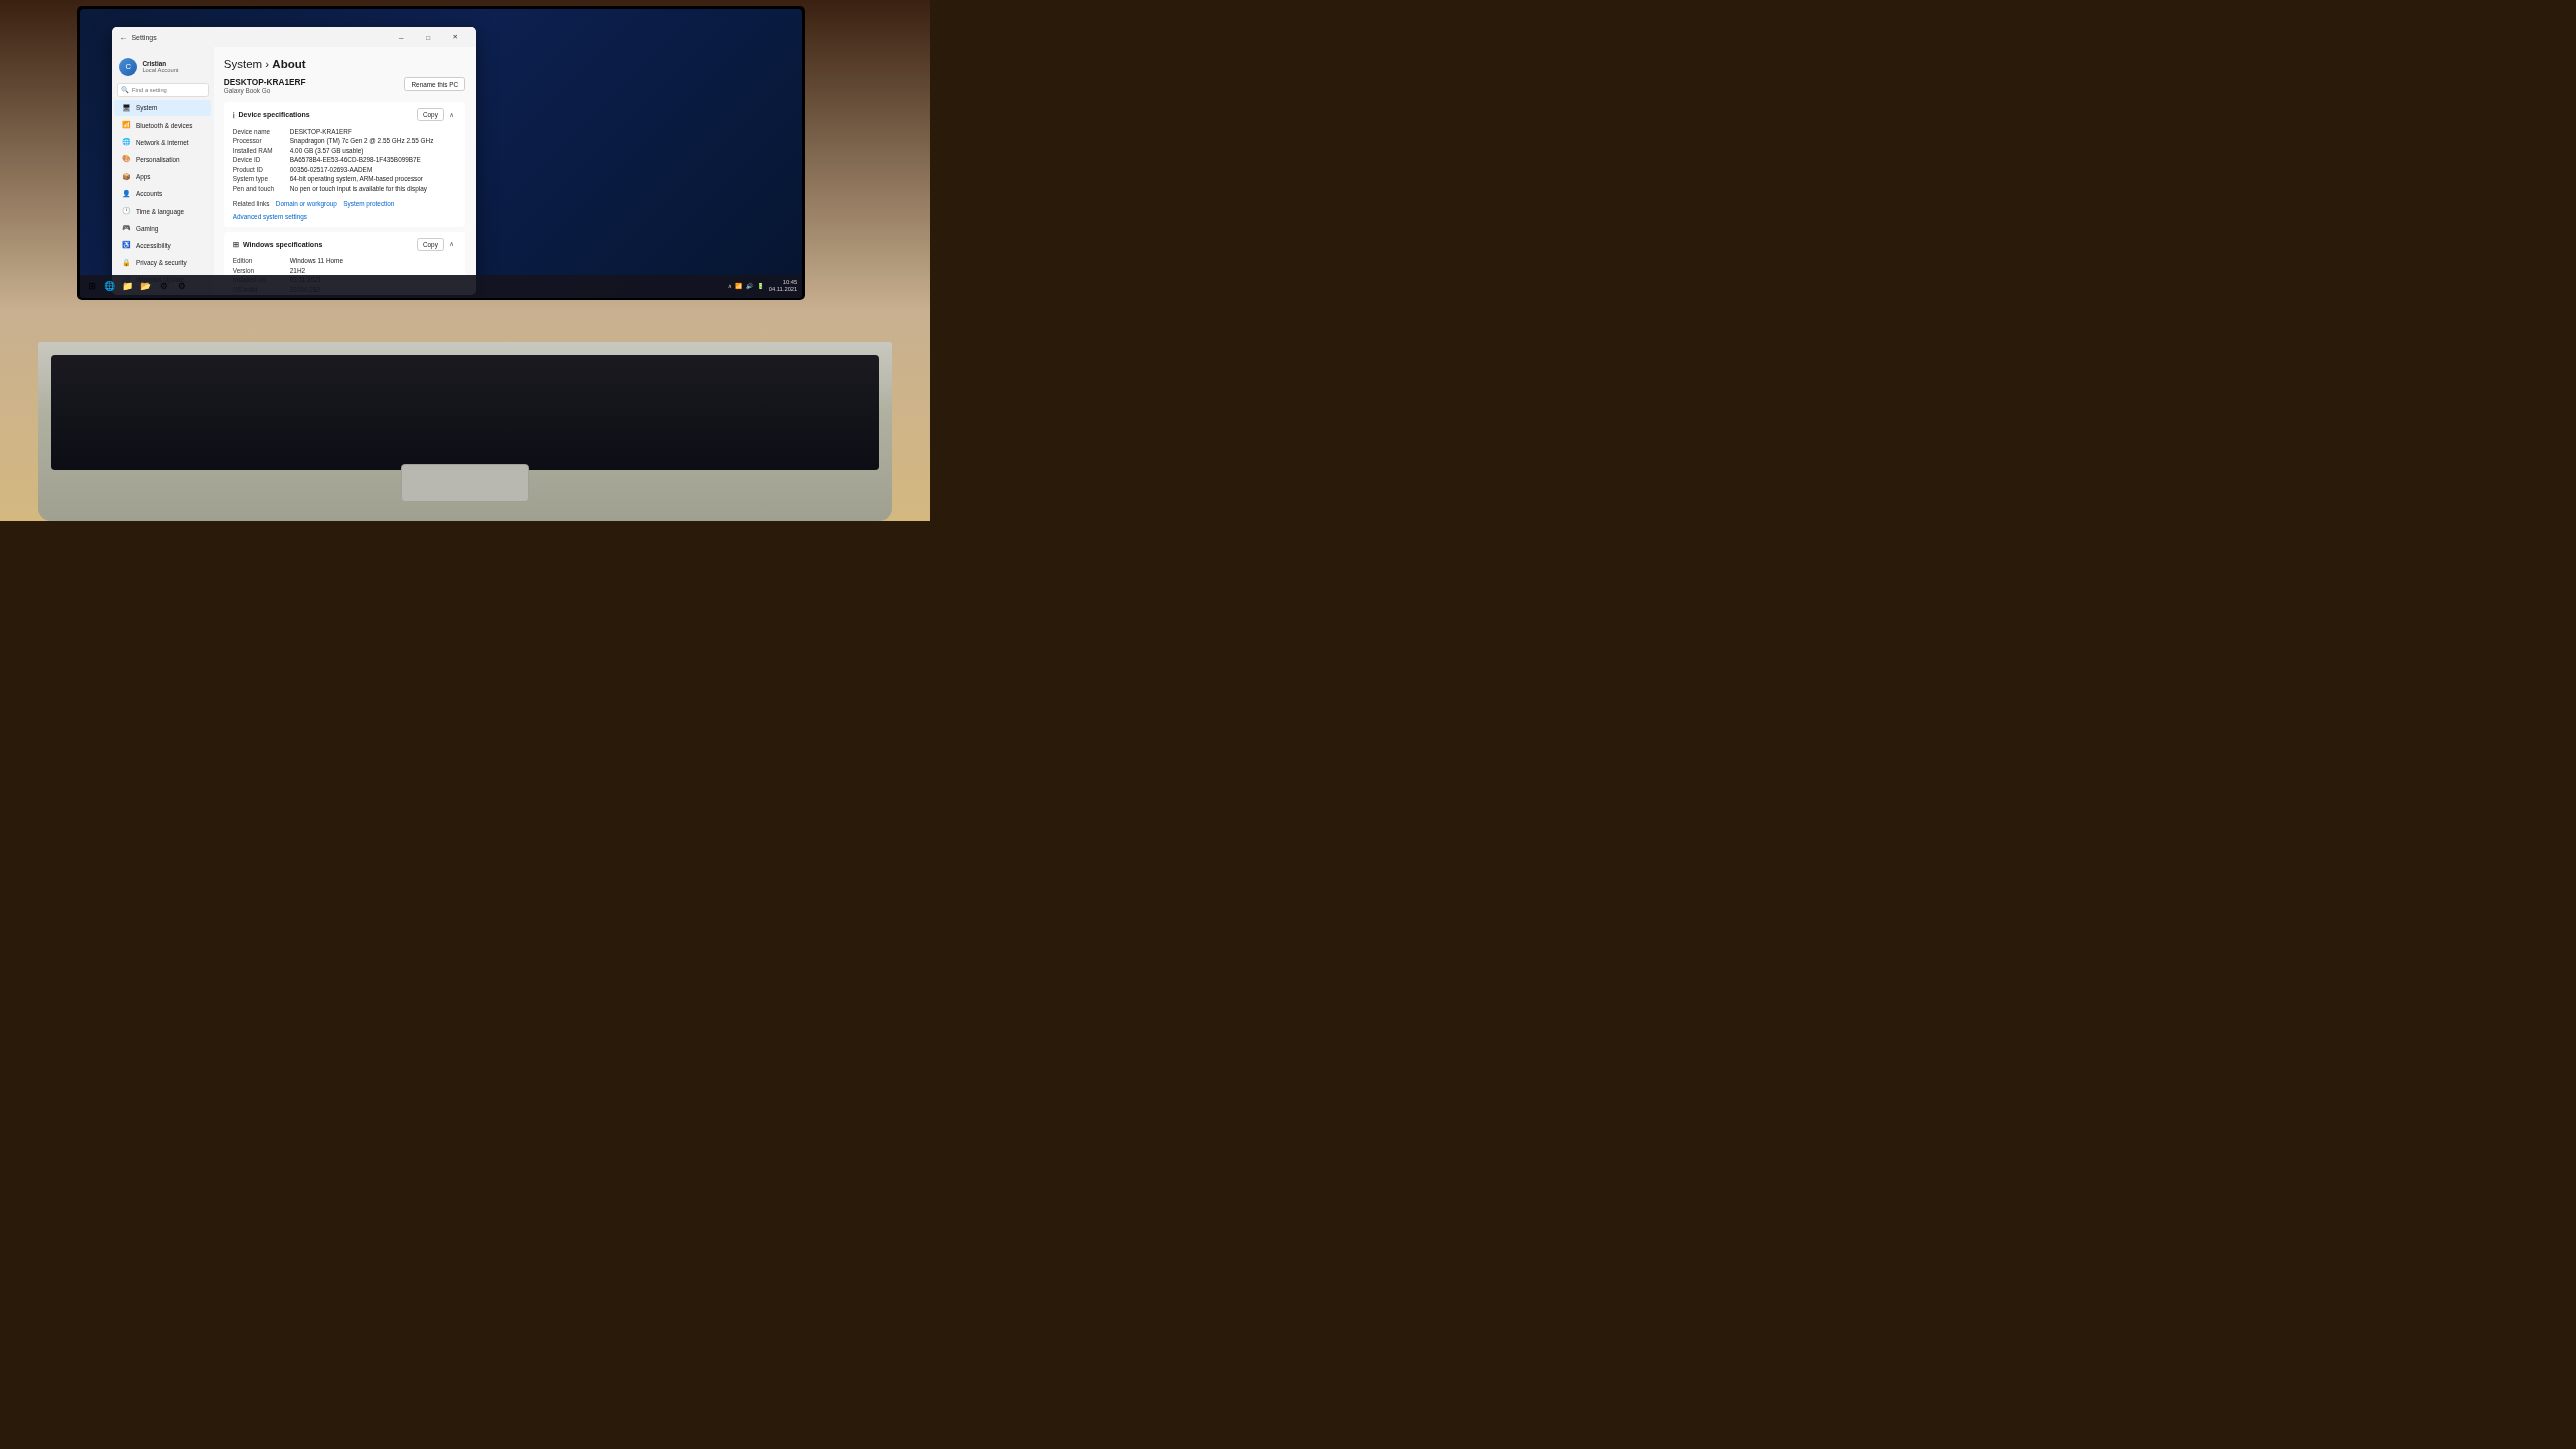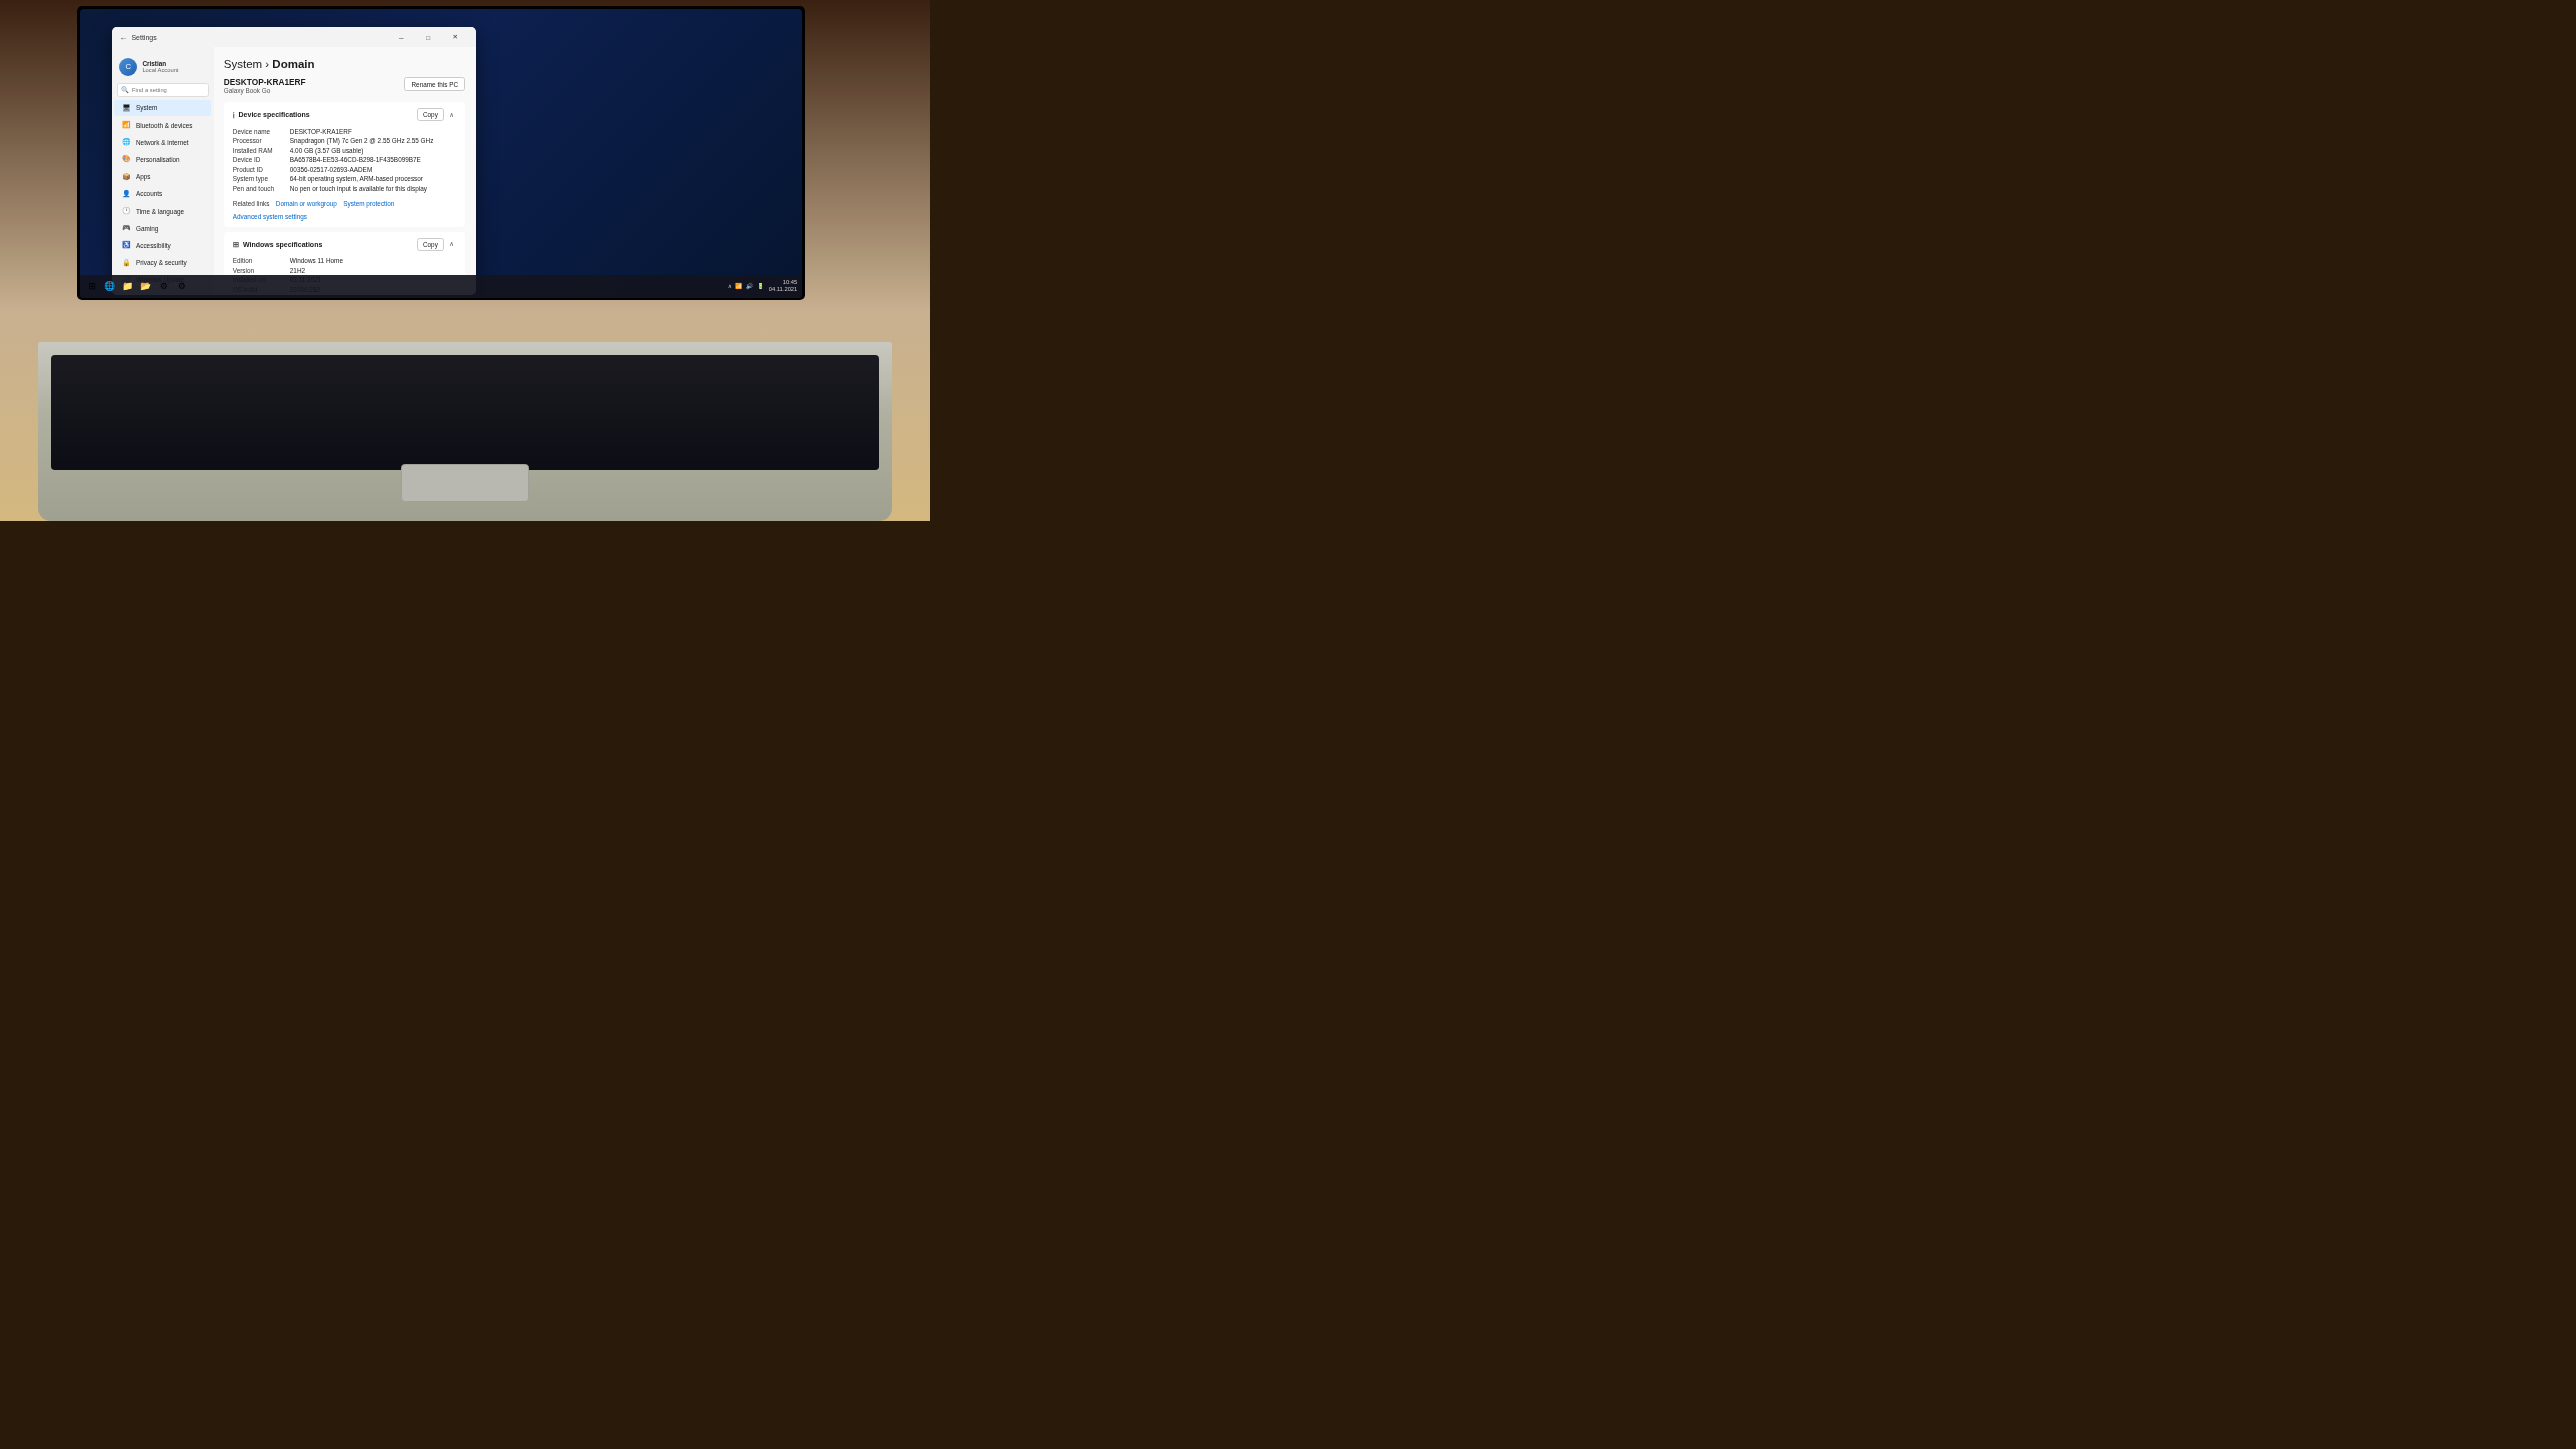--- a/index.html
+++ b/index.html
@@ -489,21 +489,21 @@
   </div>
             </div>
 
         </div>
 
         <div class="main-content">
 
           <div class="breadcrumb">
             <span>System</span>
             <span> › </span>
-            <span class="crumb-current">Domain</span>
+            <span class="crumb-current">About</span>
           </div>
 
           <div class="device-header">
             <button class="rename-btn">Rename this PC</button>
             <div class="device-name-large">DESKTOP-KRA1ERF</div>
             <div class="device-model">Galaxy Book Go</div>
           </div>
 
           <div class="spec-section">
             <div class="spec-section-header">

